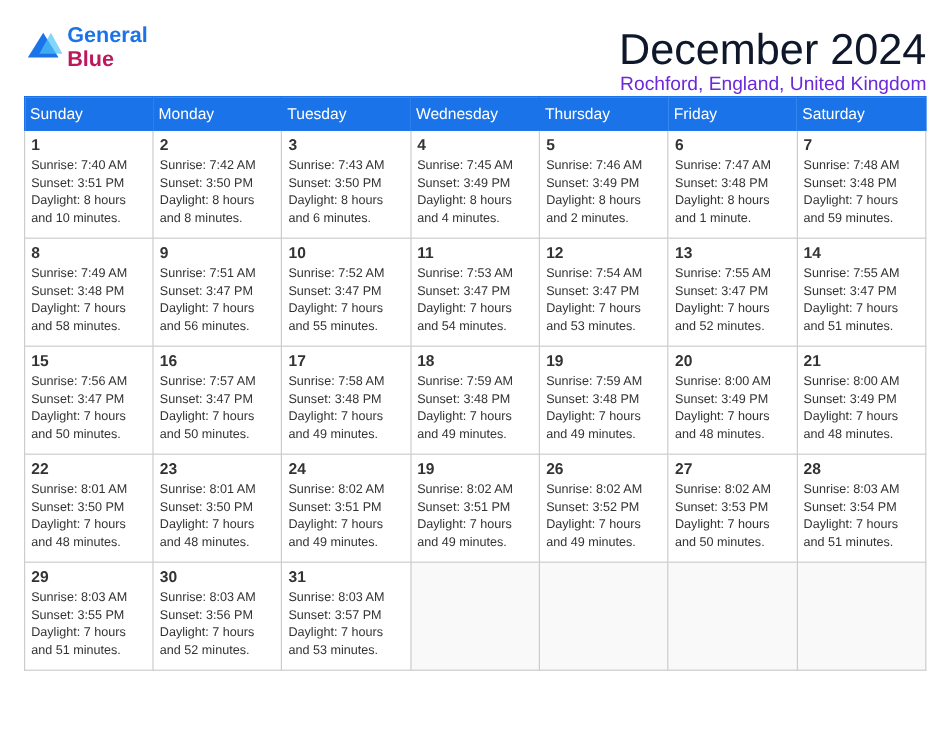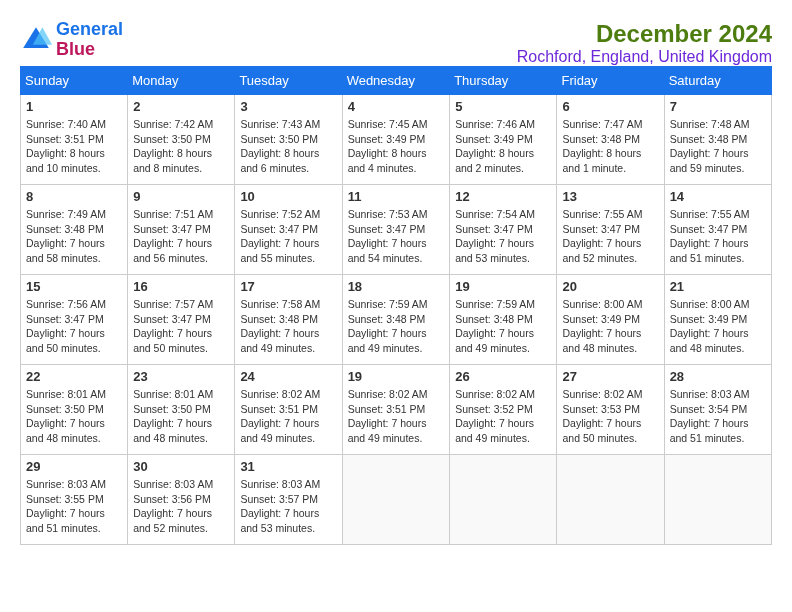--- a/index.html
+++ b/index.html
@@ -30,23 +30,23 @@
       color: #1a73e8;
     }
     .logo-icon {
       width: 32px;
       height: 32px;
     }
     .title-block {
       text-align: right;
     }
     .month-title {
-      font-size: 24px;
-      font-weight: bold;
-      color: #4d7c0f;
+      font-size: 36px;
+      font-weight: normal;
+      color: #0f172a;
     }
     .location {
       font-size: 16px;
       color: #6d28d9;
     }
     .calendar {
       width: 100%;
       border-collapse: collapse;
       font-size: 11px;
     }

